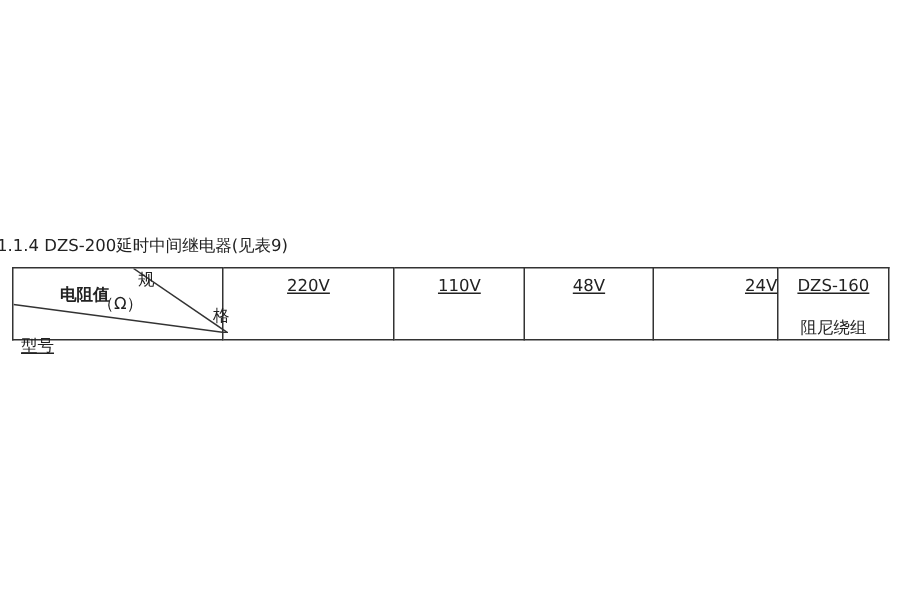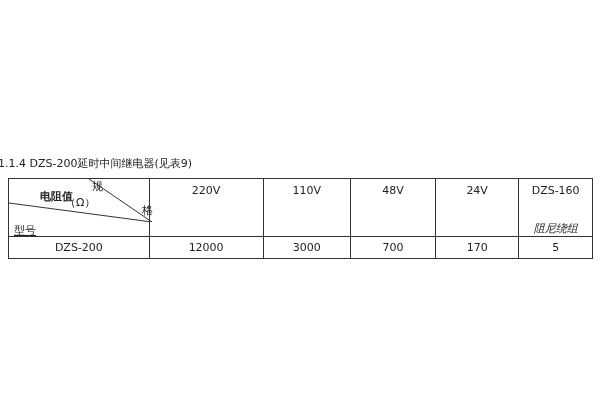--- a/index.html
+++ b/index.html
@@ -6,22 +6,22 @@
   body { width: 600px; height: 400px; position: relative; overflow: hidden;
          font-family: "DejaVu Sans", "Liberation Sans", sans-serif; color: #222; }
   .caption { position: absolute; left: -2px; top: 156px; font-size: 11px; white-space: nowrap; }
   table { position: absolute; left: 8px; top: 178px; border-collapse: collapse; width: 585px; }
   td { border: 1.4px solid #333; font-size: 11px; text-align: center; padding: 0; }
   .hdr-row td { height: 43px; vertical-align: top; }
   .dat-row td { height: 21px; vertical-align: middle; }
   .diag { position: relative; width: 143px; }
   .diag svg { position: absolute; left: 0; top: 0; }
   .diag span { position: absolute; font-size: 11px; white-space: nowrap; }
-  .v { padding-top: 5px; display: block; }
-  .v2 { display: block; margin-top: 24px; font-style: italic; }
+  .v { padding-top: 5px; display: block; text-decoration: underline; }
+  .v2 { display: block; margin-top: 14px; }
 </style>
 </head>
 <body>
 
 <div class="caption">1.1.4 DZS-200延时中间继电器(见表9)</div>
 
 <table>
   <tbody>
       <tr class="hdr-row">
     <td class="diag">
@@ -45,30 +45,22 @@
           <span class="v">48V</span>
         </td>
     <td>
           <span class="v">24V</span>
         </td>
     <td>
       <span class="v">DZS-160</span>
       <span class="v2">阻尼绕组</span>
     </td>
   </tr>
-  <tr class="dat-row">
-    <td>DZS-200</td>
-    <td>12000</td>
-    <td>3000</td>
-    <td>700</td>
-    <td>170</td>
-    <td>5</td>
-  </tr>
 </tbody>
   </table>
 
 <style>
   table td:nth-child(2) { width: 115px; }
   table td:nth-child(3) { width: 88px; }
   table td:nth-child(4) { width: 86px; }
-  table td:nth-child(5) { width: 84px; }
+  table td:nth-child(5) { width: 84px; text-align: right; }
   table td:nth-child(6) { width: 74px; }
 </style>
 
 </body></html>

